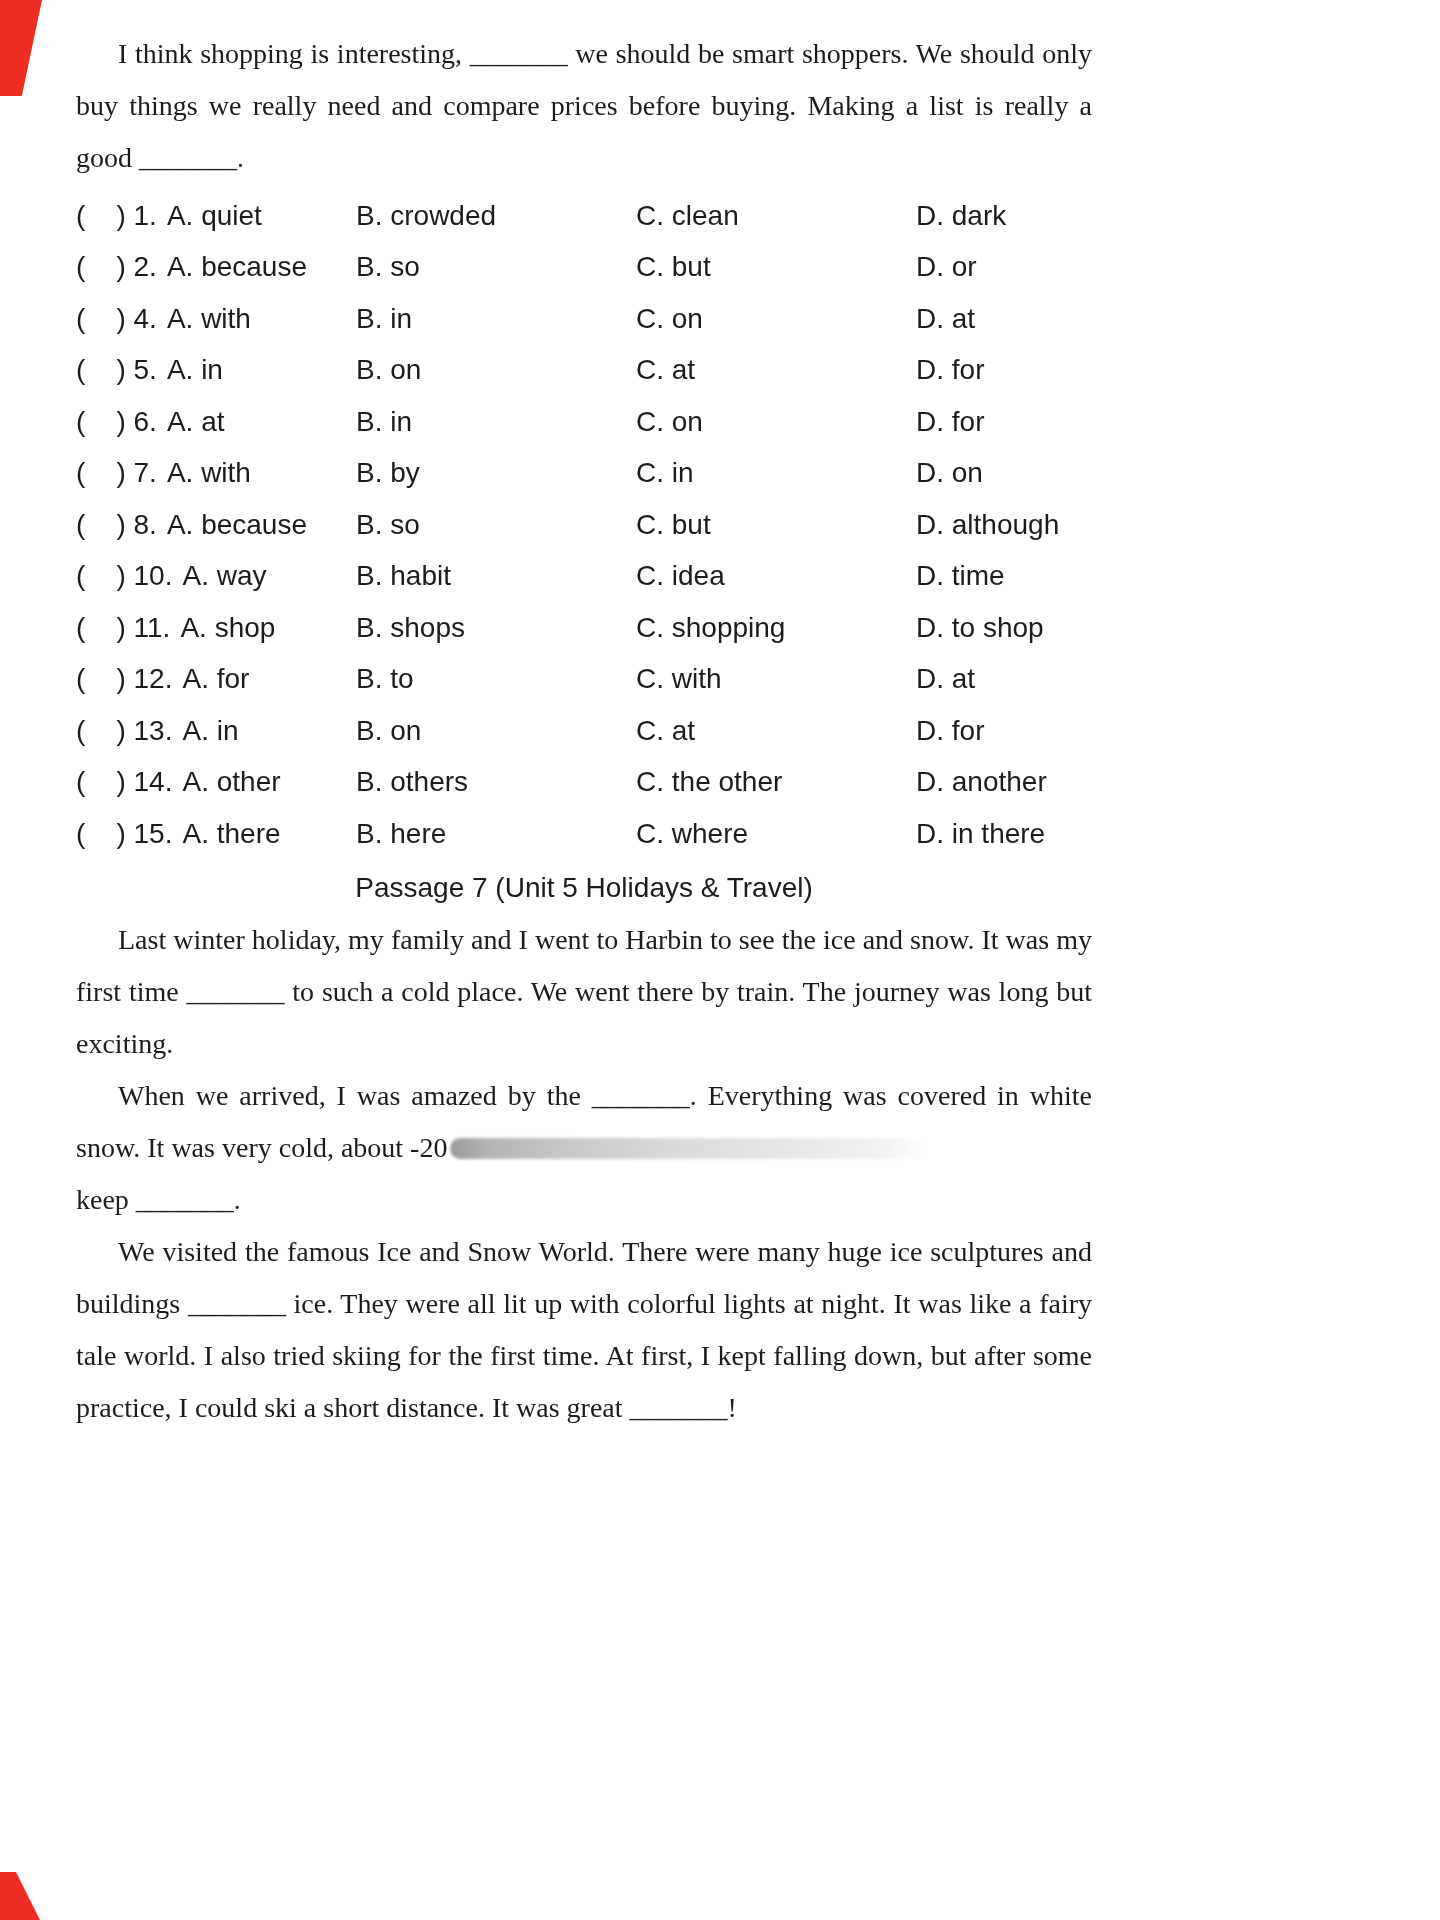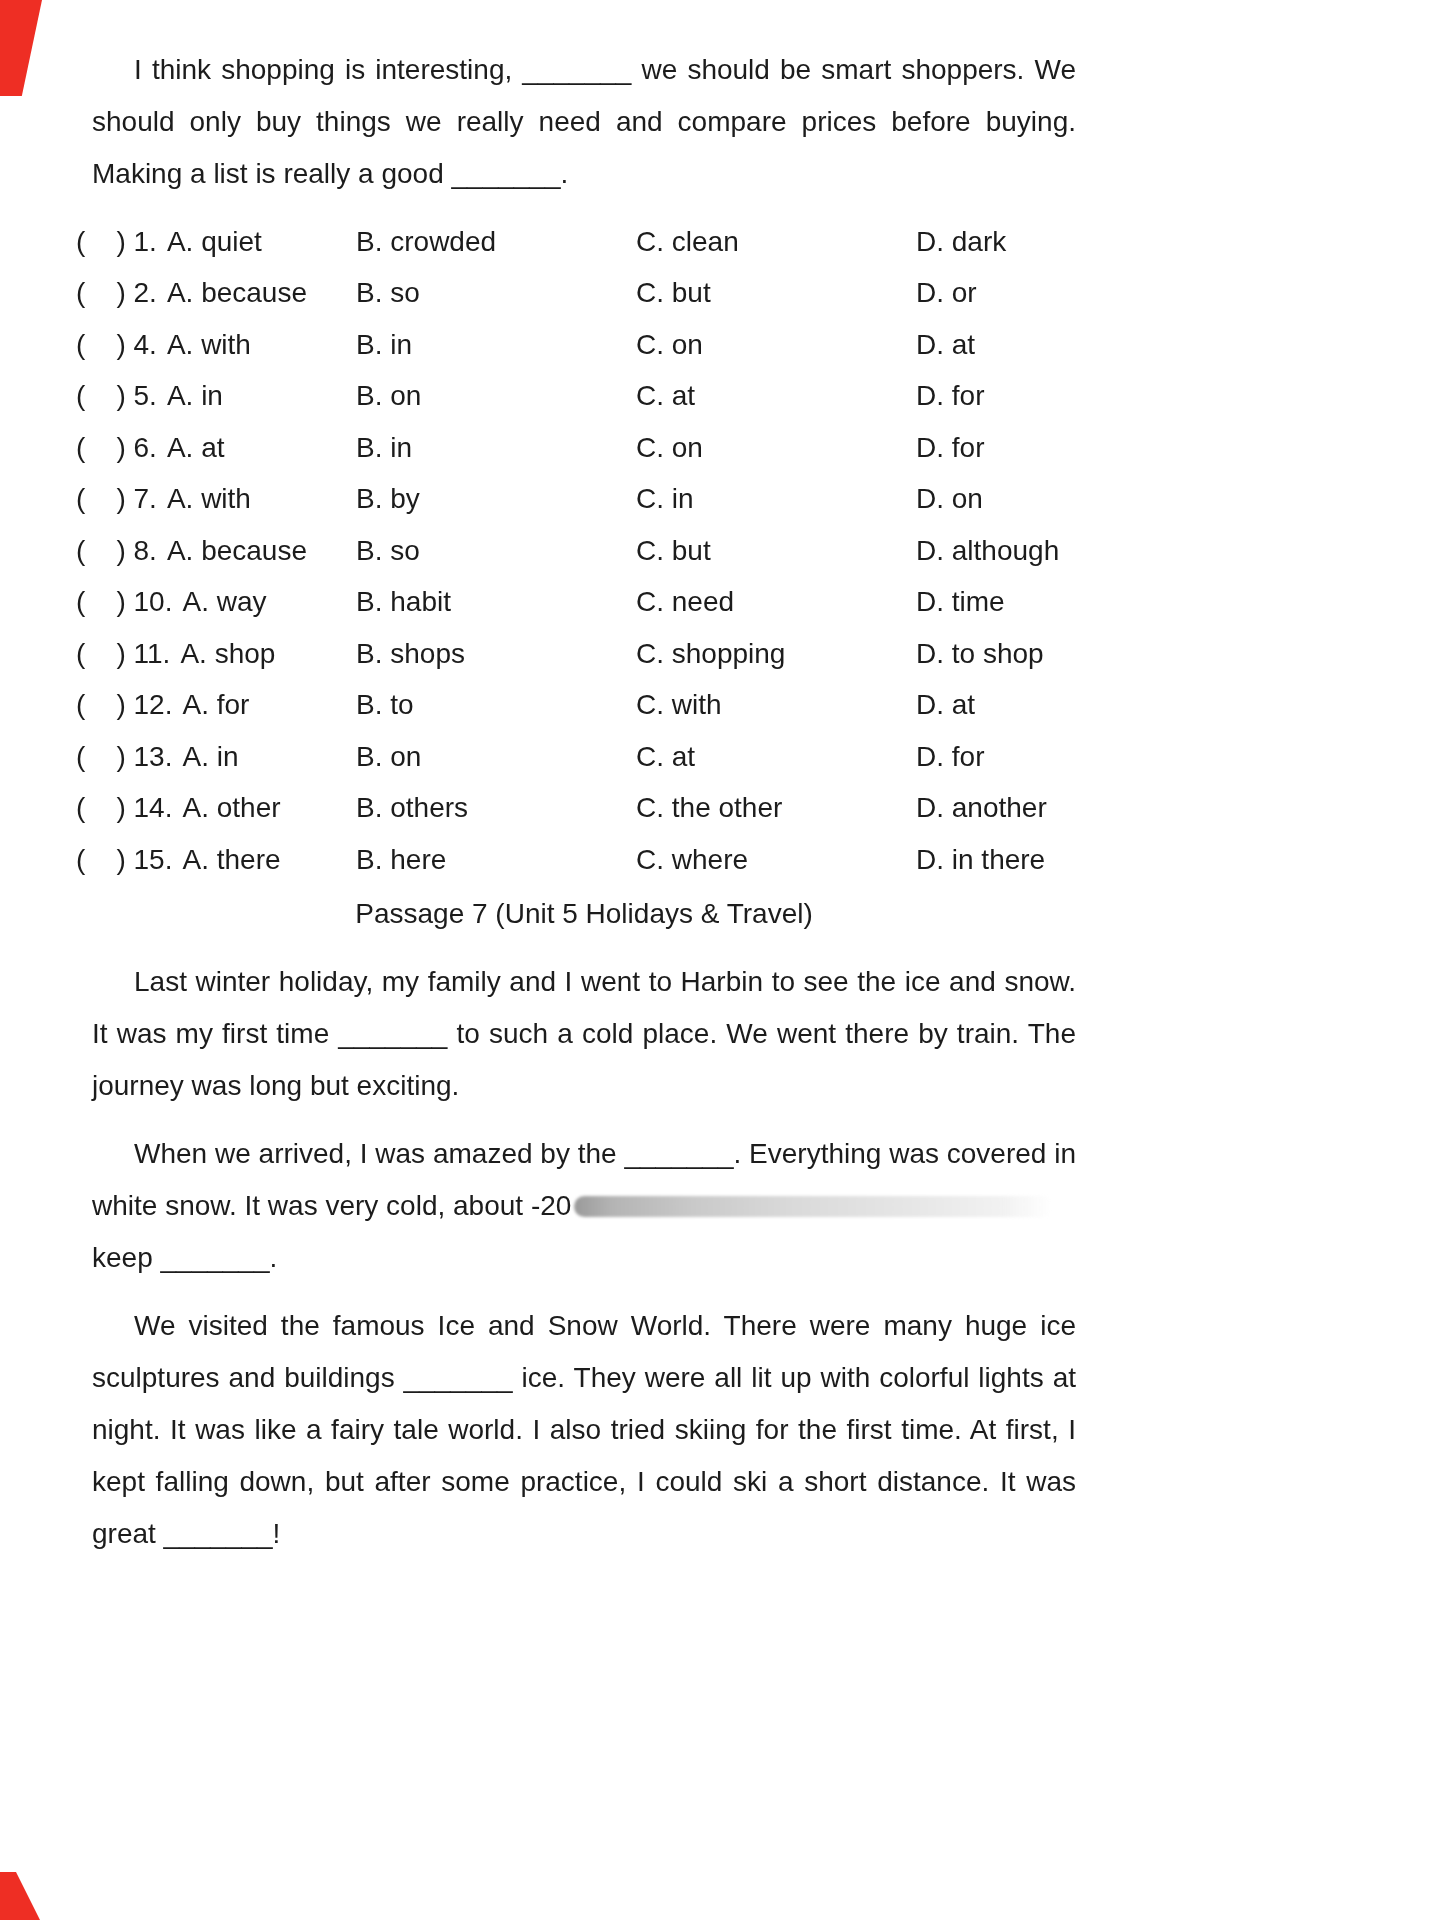--- a/index.html
+++ b/index.html
@@ -32,21 +32,22 @@
   .content {
     position: absolute;
     left: 76px;
     top: 28px;
     width: 1016px;
   }
   .para {
     font-size: 28px;
     line-height: 52px;
     text-align: justify;
-    margin: 16px;
+    margin: 0;
+    font-family: Liberation Serif, serif;
   }
   .indent {
     text-indent: 42px;
   }
   .questions {
     margin-top: 6px;
   }
   .q-row {
     display: grid;
     grid-template-columns: 280px 280px 280px 1fr;
@@ -141,21 +142,21 @@
     <div class="q-cell"><span class="q-prefix">(    ) 8.</span><span>A. because</span></div>
     <div class="q-cell">B. so</div>
     <div class="q-cell">C. but</div>
     <div class="q-cell">D. although</div>
   </div>
 
 
   <div class="q-row">
     <div class="q-cell"><span class="q-prefix">(    ) 10.</span><span>A. way</span></div>
     <div class="q-cell">B. habit</div>
-    <div class="q-cell">C. need</div>
+    <div class="q-cell">C. idea</div>
     <div class="q-cell">D. time</div>
   </div>
 
   <div class="q-row">
     <div class="q-cell"><span class="q-prefix">(    ) 11.</span><span>A. shop</span></div>
     <div class="q-cell">B. shops</div>
     <div class="q-cell">C. shopping</div>
     <div class="q-cell">D. to shop</div>
   </div>
 

